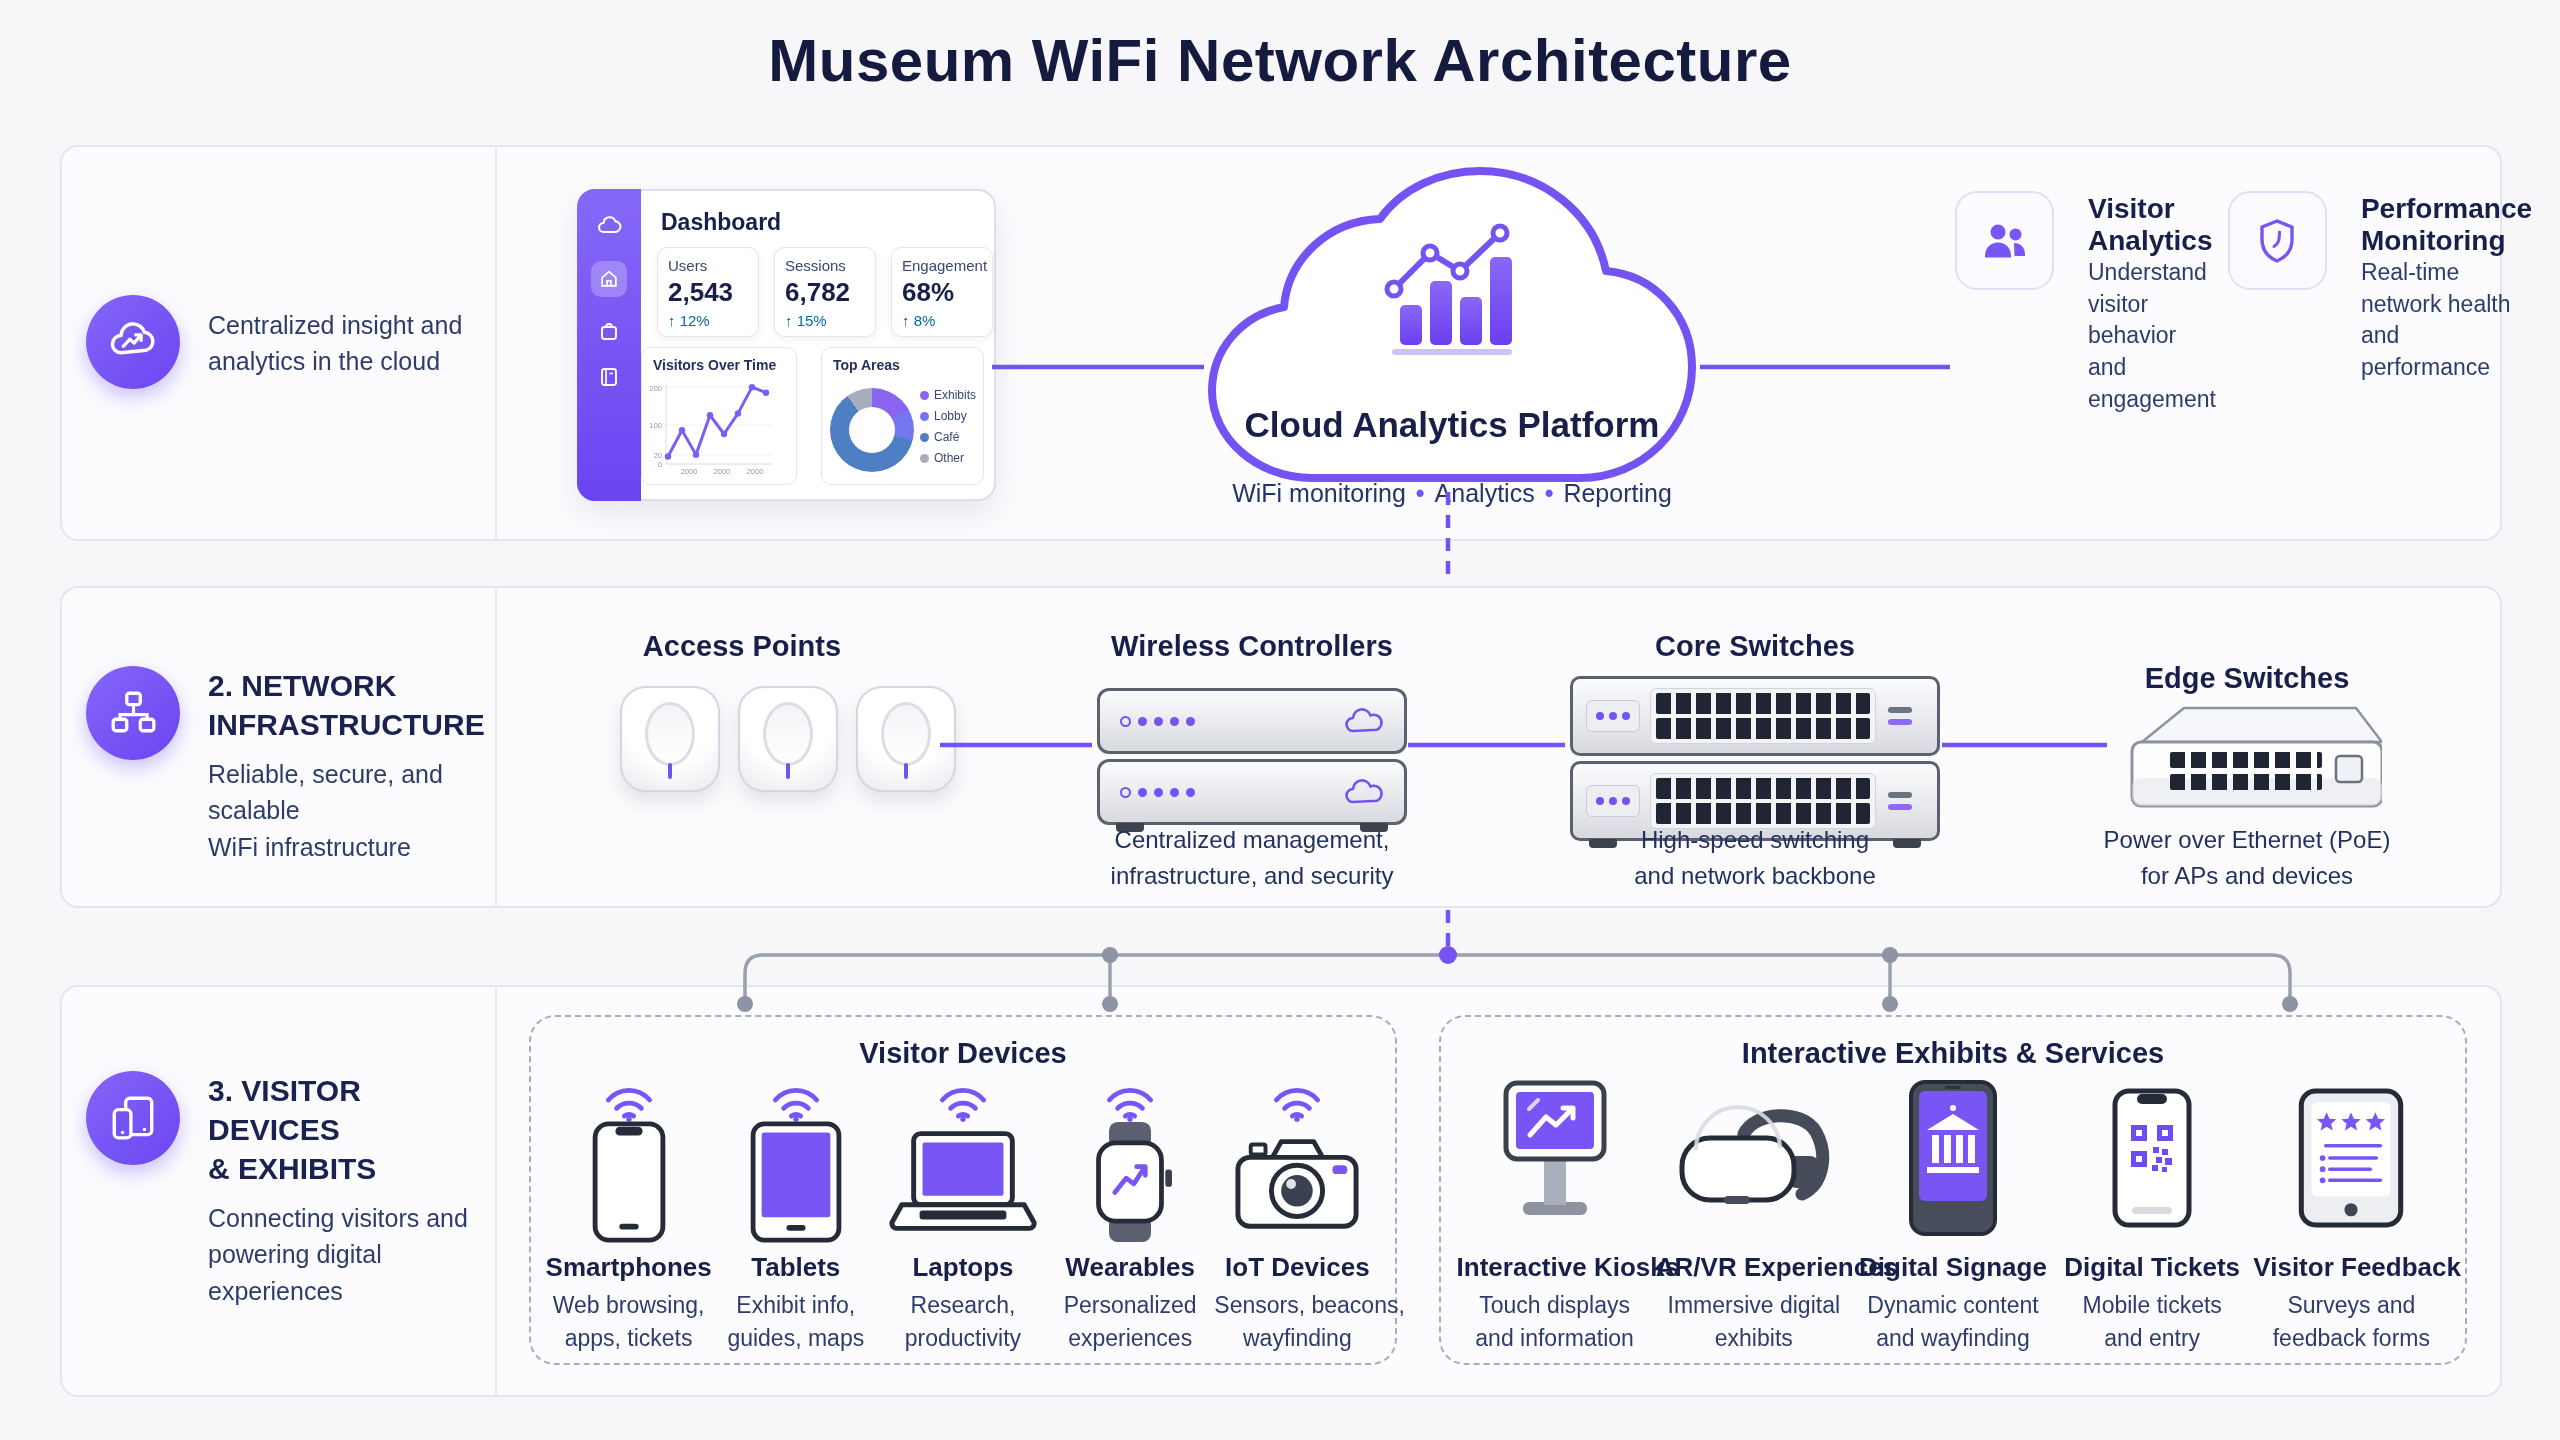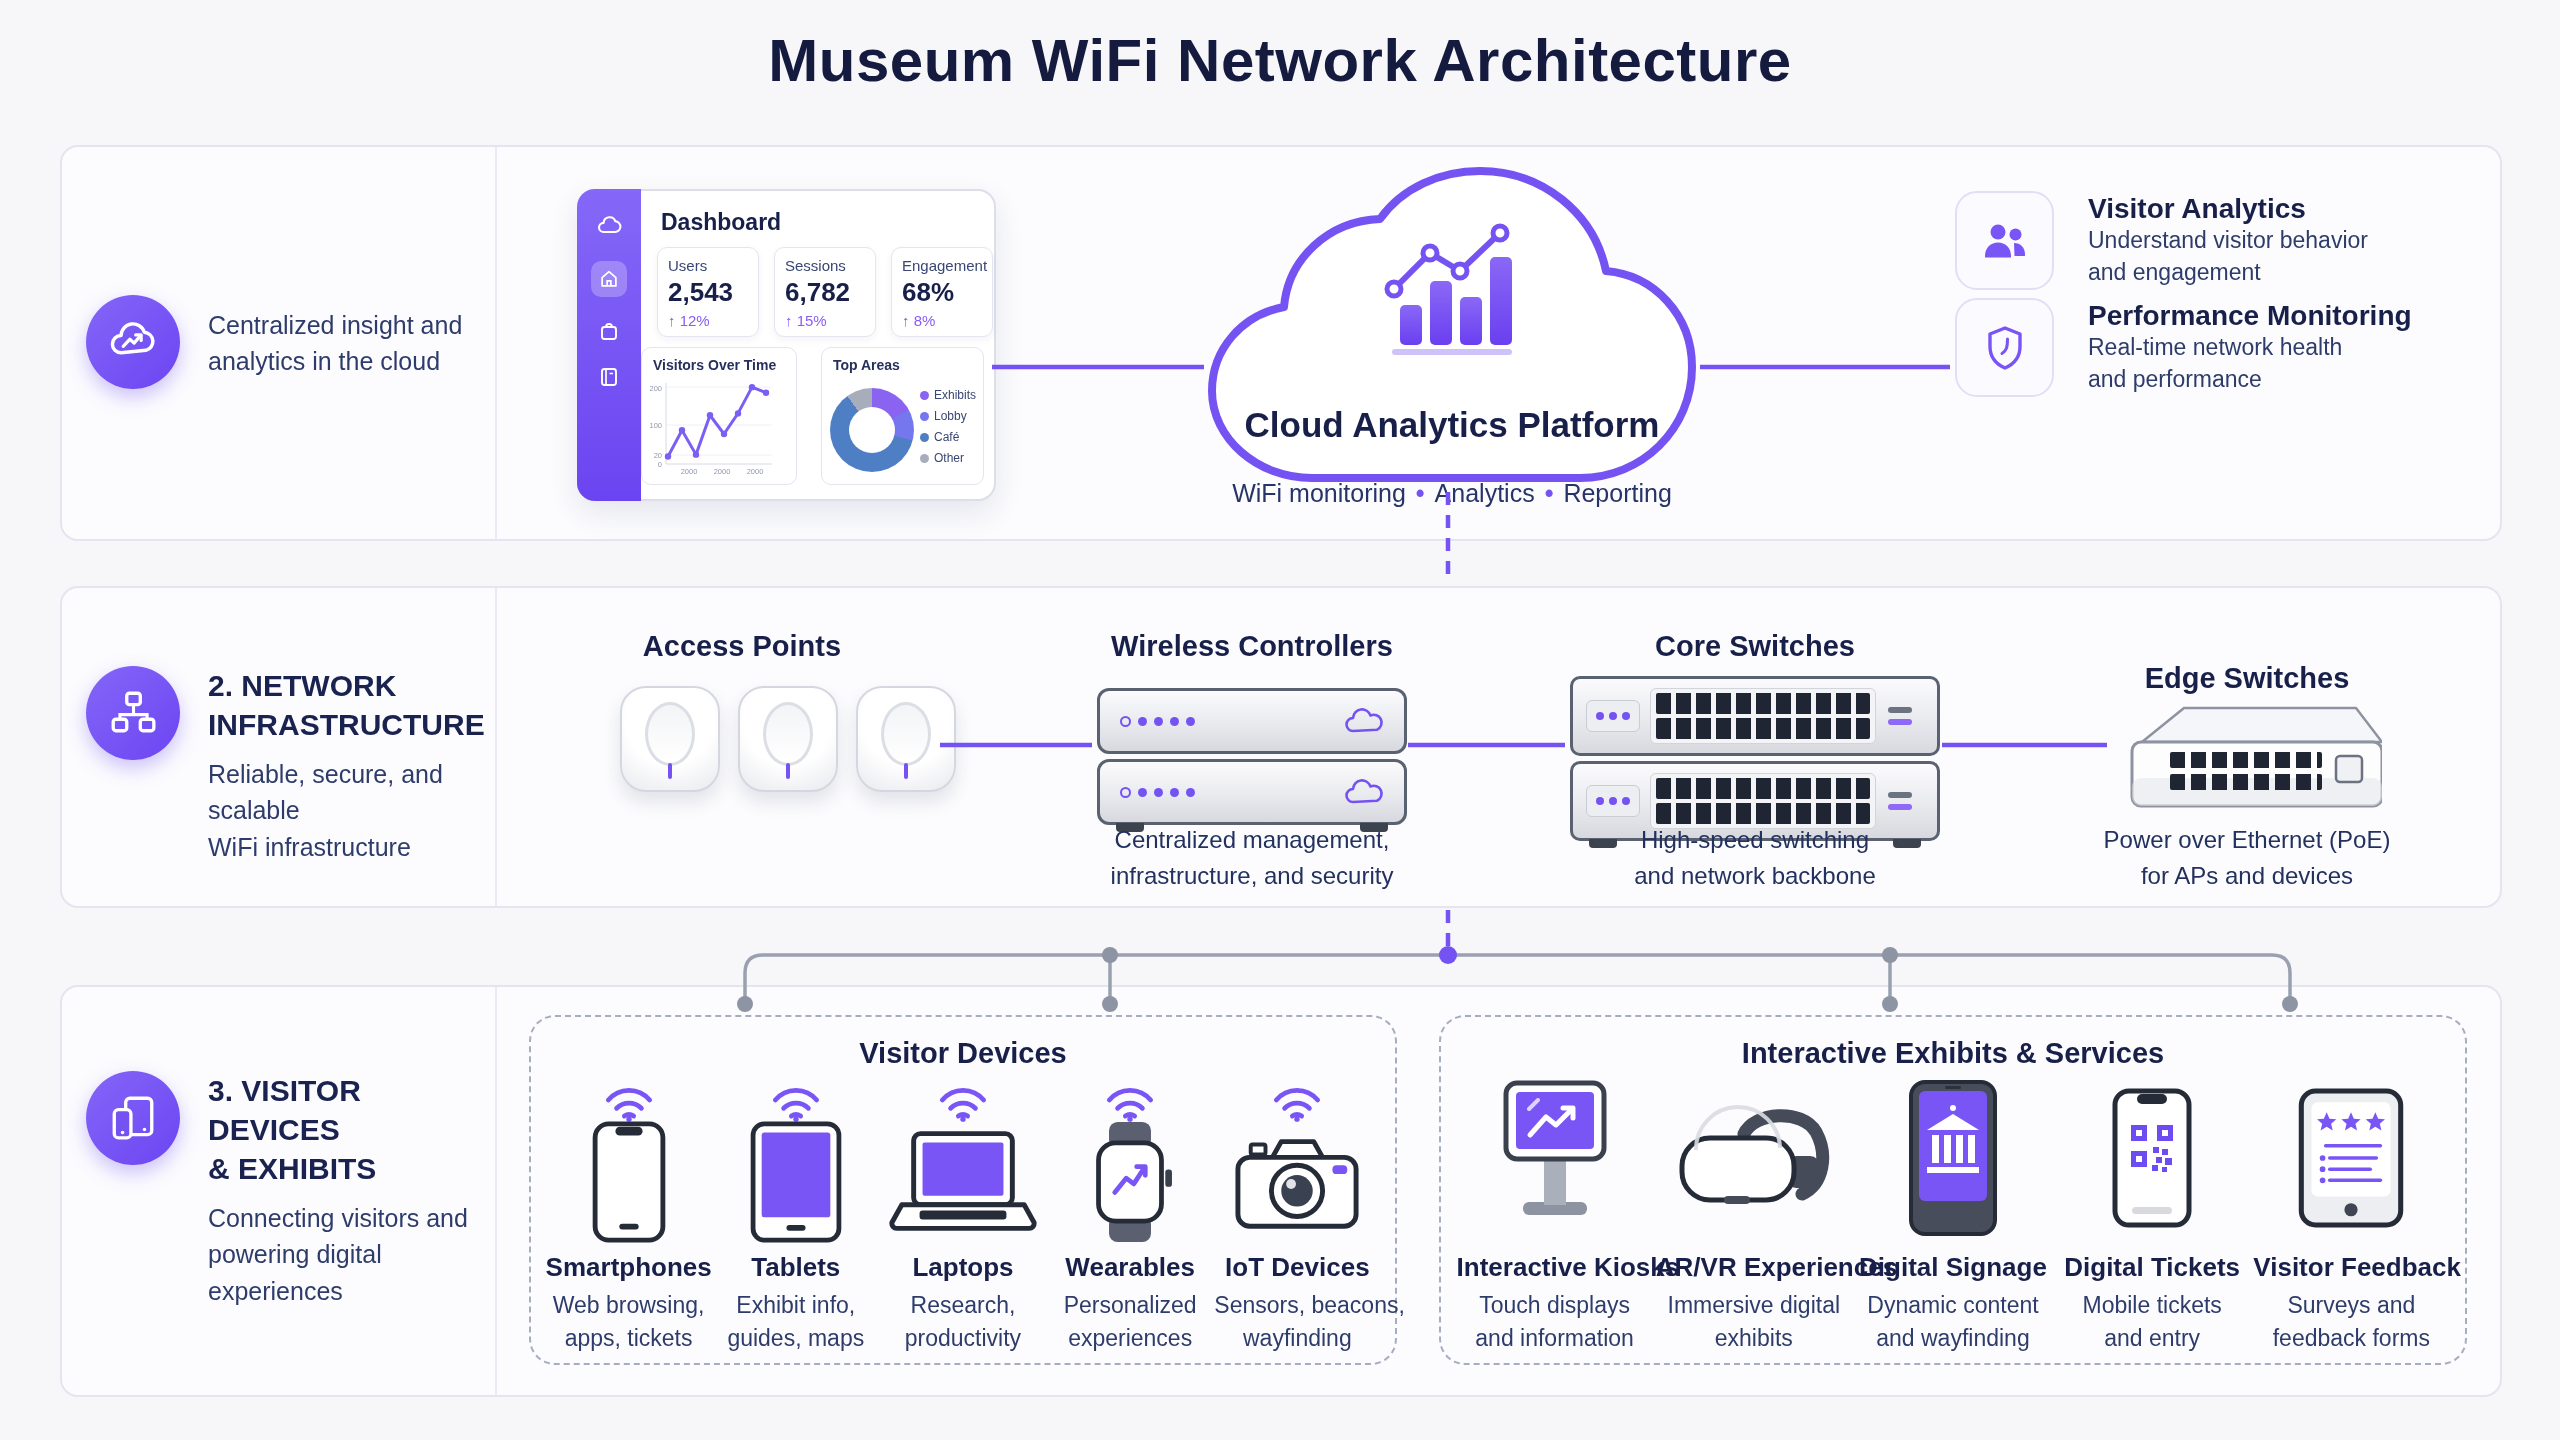--- a/index.html
+++ b/index.html
@@ -16,38 +16,38 @@
   .ldesc{font-size:25px;color:#2e3c6b;line-height:1.45;margin-top:12px;}
   
   .dash{position:absolute;left:515px;top:42px;width:415px;height:308px;background:#ffffff;border:2px solid #dcdeea;border-radius:18px;box-shadow:0 12px 30px rgba(30,40,90,.10);}
   .dash-side{position:absolute;left:-2px;top:-2px;bottom:-2px;width:64px;background:linear-gradient(180deg,#8568f8,#6b44f1);border-radius:18px 0 0 18px;display:flex;flex-direction:column;align-items:center;padding-top:24px;gap:22px;}
   .actico{background:rgba(255,255,255,.25);border-radius:10px;padding:7px;display:flex;}
   .dash-title{position:absolute;left:82px;top:18px;font-size:23px;font-weight:bold;color:#18204a;}
   .statrow{position:absolute;left:78px;top:56px;display:flex;gap:15px;}
   .stat{width:102px;height:90px;background:#fff;border:1.5px solid #e3e5f0;border-radius:10px;padding:9px 10px;box-sizing:border-box;box-shadow:0 3px 8px rgba(30,40,90,.05);}
   .stat .lb{font-size:15px;color:#3a4673;}
   .stat .vl{font-size:26px;font-weight:bold;color:#18204a;margin-top:3px;}
-  .stat .dl{font-size:15px;color:#8b5cf6;margin-top:4px;}
+  .stat .dl{font-size:15px;color:#0369a1;margin-top:4px;}
   .mini{position:absolute;top:156px;height:138px;background:#fff;border:1.5px solid #e3e5f0;border-radius:10px;box-sizing:border-box;}
   .mini.va{left:62px;width:156px;}
   .mini.ta{left:242px;width:163px;}
   .mtitle{font-size:14px;font-weight:bold;color:#26305c;margin:9px 0 0 11px;}
   .donut{position:absolute;left:8px;top:40px;width:84px;height:84px;border-radius:50%;}
   .donut::after{content:"";position:absolute;left:19px;top:19px;width:46px;height:46px;border-radius:50%;background:#fff;}
   .legend{position:absolute;left:98px;top:40px;display:flex;flex-direction:column;gap:7px;}
   .lrow{display:flex;align-items:center;gap:5px;font-size:12px;color:#3a4673;}
   .ldot{width:9px;height:9px;border-radius:50%;flex:none;}
   
   .cloudwrap{position:absolute;left:1100px;top:16px;width:580px;height:352px;}
   .cloudicon{position:absolute;left:50%;top:58px;transform:translateX(-50%);}
   .ctitle{position:absolute;top:242px;left:0;width:100%;text-align:center;font-size:35px;font-weight:bold;color:#18204a;}
   .csub{position:absolute;top:296px;left:0;width:100%;text-align:center;font-size:25px;color:#273467;margin-top:20px;}
   .csub .sep{color:#7553f2;font-weight:bold;padding:0 10px;}
   
-  .featcol{position:absolute;left:1893px;top:44px;display:flex;flex-direction:column;gap:12px;}
+  .featcol{position:absolute;left:1893px;top:44px;display:flex;flex-direction:row;gap:12px;}
   .feat{display:flex;gap:34px;align-items:flex-start;height:95px;}
   .ftile{width:95px;height:95px;border-radius:22px;border:2px solid #e3def6;background:#fbfaff;display:flex;align-items:center;justify-content:center;flex:none;}
   .ftitle{font-size:28px;font-weight:bold;color:#18204a;margin-top:2px;}
   .fline{font-size:23px;color:#2e3c6b;line-height:1.38;}
   .fline:first-of-type{margin-top:6px;}
   
   .colT{position:absolute;font-size:29px;font-weight:bold;color:#18204a;transform:translateX(-50%);white-space:nowrap;}
   .colC{position:absolute;transform:translateX(-50%);text-align:center;font-size:24px;color:#23315f;line-height:1.48;white-space:nowrap;}
   .aps{position:absolute;left:558px;top:98px;display:flex;gap:18px;}
   .ap{width:96px;height:102px;border-radius:26px;background:radial-gradient(circle at 50% 32%,#ffffff 52%,#e8e9ee);border:2px solid #d5d7e0;box-shadow:0 10px 18px rgba(40,50,80,.12);position:relative;}

